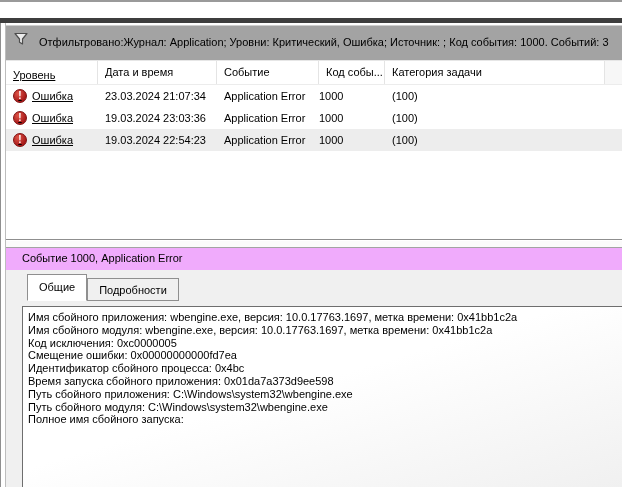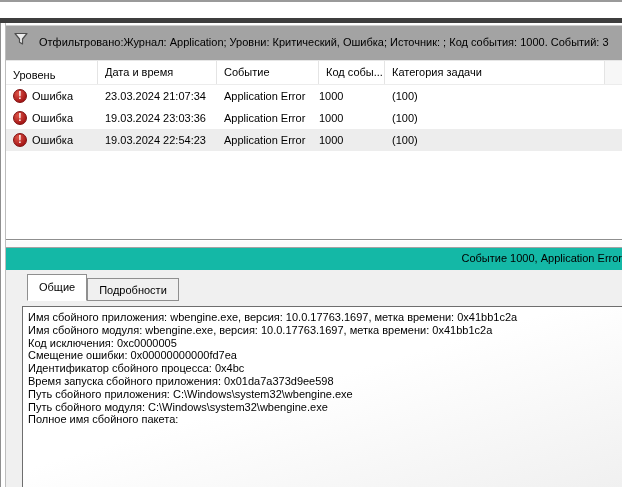--- a/index.html
+++ b/index.html
@@ -21,36 +21,36 @@
   .filter-bar { position:relative; height:35px; background:#a3a3a3; border-bottom:1px solid #e6e6e6; }
   .funnel { position:absolute; left:7px; top:5px; width:16px; height:16px; }
   .filter-text { position:absolute; left:33px; top:0; height:35px; line-height:33px; white-space:nowrap; }
 
   .grid-header { display:flex; height:24px; border-bottom:1px solid #ececec; background:#fff; }
   .hcell { border-right:1px solid #e4e4e4; padding:5px 0 0 7px; white-space:nowrap; overflow:hidden; }
   .hfiller { flex:1; background:#f7f7f7; }
   .row { display:flex; height:22px; align-items:center; }
   .row.selected { background:#ededed; }
   .cell { padding-left:7px; white-space:nowrap; overflow:hidden; }
-  .c-level { width:92px; display:flex; align-items:center; }
+  .c-level { width:92px; display:flex; align-items:center;text-decoration:underline; }
   .c-date  { width:119px; }
   .c-source{ width:102px; }
   .c-code  { width:66px; text-align:left; padding-left:0; padding-right:7px; }
   .c-cat   { width:220px; }
   .err-icon { display:inline-block; width:14px; height:14px; margin-right:5px; border-radius:50%;
               background:radial-gradient(circle at 35% 30%, #de5448, #a51616 75%);
               border:1px solid #7e0f0f; color:#fff; font-weight:bold; font-size:10px;
               line-height:12px; text-align:center; flex:0 0 14px; }
 
   
   .splitter { position:absolute; left:0; top:218px; right:0; height:6px; background:#fbfbfb; }
 
   
   .bottom-panel { position:absolute; left:0; top:224px; right:0; bottom:0; background:#f0f0f0; border-top:1px solid #a3a3a3; }
-  .event-header { height:22px; line-height:21px; padding-left:0; background:#14b8a6;text-align:right; }
+  .event-header { height:22px; line-height:21px; padding-left:16px; background:#f0abfc; }
   .tabs { position:absolute; left:13px; top:26px; display:flex; align-items:flex-end; }
   .tab { border:1px solid #8f8f8f; background:#f0f0f0; height:23px; line-height:22px; padding:0 11px; margin-right:0; }
   .tab.active { background:#fff; height:27px; line-height:25px; border-bottom:1px solid #fff; position:relative; z-index:2;margin-left:8px; }
   .detail-box { position:absolute; left:16px; right:-2px; top:58px; bottom:-2px;
                 border:1px solid #6e6e6e;
                 background:linear-gradient(to bottom right, #ffffff 45%, #f0f0f0 100%);
                 padding:4px 4px 0 5px; overflow:hidden; }
   .detail-line { line-height:12.8px; white-space:nowrap; }
 </style>
 </head>
@@ -131,19 +131,19 @@
 
         <div class="detail-box">
           <div class="detail-line">Имя сбойного приложения: wbengine.exe, версия: 10.0.17763.1697, метка времени: 0x41bb1c2a</div>
           <div class="detail-line">Имя сбойного модуля: wbengine.exe, версия: 10.0.17763.1697, метка времени: 0x41bb1c2a</div>
           <div class="detail-line">Код исключения: 0xc0000005</div>
           <div class="detail-line">Смещение ошибки: 0x00000000000fd7ea</div>
           <div class="detail-line">Идентификатор сбойного процесса: 0x4bc</div>
           <div class="detail-line">Время запуска сбойного приложения: 0x01da7a373d9ee598</div>
           <div class="detail-line">Путь сбойного приложения: C:\Windows\system32\wbengine.exe</div>
           <div class="detail-line">Путь сбойного модуля: C:\Windows\system32\wbengine.exe</div>
-          <div class="detail-line">Полное имя сбойного пакета:</div>
+          <div class="detail-line">Полное имя сбойного запуска:</div>
         </div>
       </div>
 
     </div>
   </div>
 </div>
 
 </body></html>

